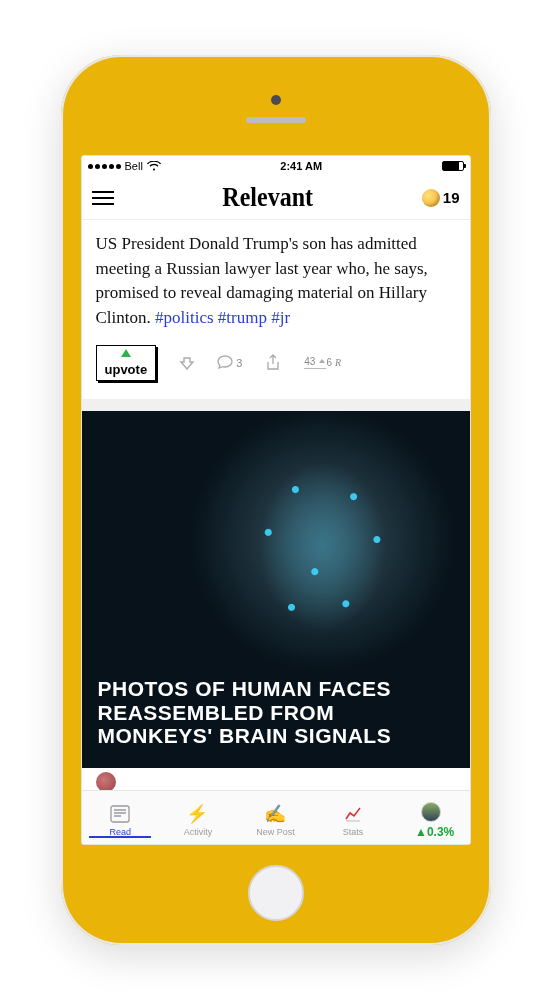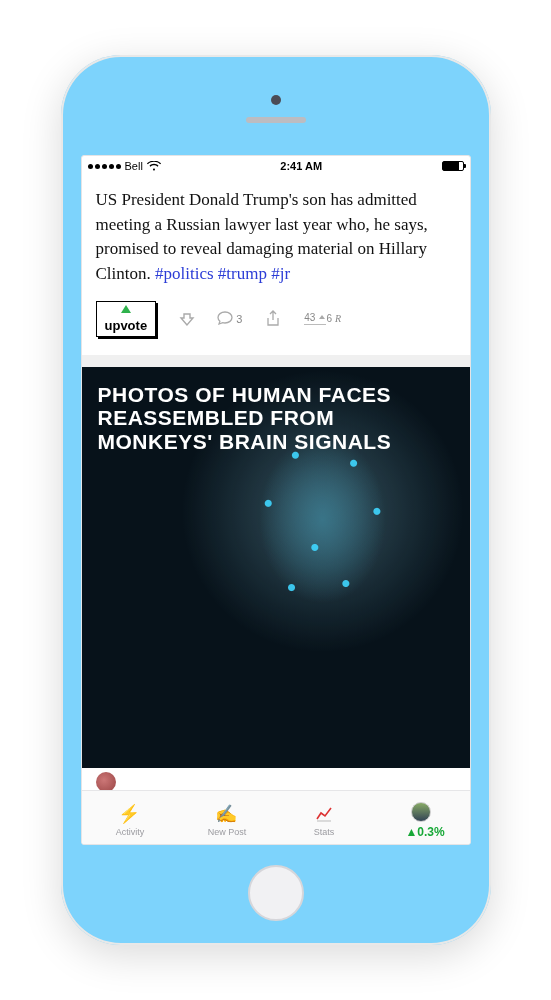--- a/index.html
+++ b/index.html
@@ -8,21 +8,21 @@
     height: 1000px;
     background: #fff;
     display: flex;
     align-items: center;
     justify-content: center;
     font-family: Georgia, 'Times New Roman', serif;
   }
   .phone {
     width: 430px;
     height: 890px;
-    background: #7dd3fc;
+    background: #eab308;
     border-radius: 60px;
     box-shadow: 0 10px 40px rgba(0,0,0,0.15), inset 0 0 0 2px #e8e8e8;
     position: relative;
     padding: 100px 20px 100px 20px;
     display: flex;
     flex-direction: column;
   }
   .phone::before {
     content: "";
     position: absolute;
@@ -117,21 +117,21 @@
   }
   .score .top { display:flex; align-items:center; gap:3px; border-bottom:1px solid #bbb; padding-bottom:1px;}
   .score .bot { display:flex; align-items:center; gap:3px; padding-top:1px;}
   .divider { height:12px; background:#f0f0f0; }
   
   .image-post {
     flex:1;
     background: #07121a;
     position: relative;
     color:#fff;
-    display:flex; flex-direction:row; justify-content:flex-end;
+    display:flex; flex-direction:column; justify-content:flex-end;
     padding: 16px 16px 14px 16px;
     overflow:hidden;
     gap:48px;
   }
   .face {
     position:absolute; inset:0;
     background:
       radial-gradient(ellipse 90px 120px at 62% 38%, rgba(58,120,140,0.9), rgba(10,18,25,0) 70%),
       radial-gradient(circle at 62% 36%, rgba(120,180,200,0.4), rgba(0,0,0,0) 40%),
       #07121a;
@@ -203,20 +203,32 @@
           </svg>
       </div>
       <div style="font-weight:600">2:41 AM</div>
       <div class="right">
         <div class="battery">
             <div class="fill"></div>
           </div>
       </div>
     </div>
 
+    <div class="header">
+      <div class="menu-icon">
+          <span></span>
+          <span></span>
+          <span></span>
+        </div>
+      <div class="logo" style="font-family:serif;font-weight:900;transform:scaleY(1.1)">Relevant</div>
+      <div class="coin-wrap">
+        <span class="coin"></span>
+        <span>19</span>
+      </div>
+    </div>
 
     <div class="content">
 
       <div class="post">
         <div class="post-text">
           <span>US President Donald Trump's son has admitted meeting a Russian lawyer last year who, he says, promised to reveal damaging material on Hillary Clinton.</span>
           <span class="tags">#politics #trump #jr</span>
         </div>
         <div class="actions">
           <div class="upvote-btn">
@@ -260,20 +272,29 @@
         <div class="face"></div>
         <h2>PHOTOS OF HUMAN FACES REASSEMBLED FROM MONKEYS' BRAIN SIGNALS</h2>
       </div>
 
       <div class="avatar-peek">
         <div class="av"></div>
       </div>
     </div>
 
     <div class="tabbar">
+      <div class="tab active">
+        <span class="ic">
+          <svg width="20" height="18" viewBox="0 0 20 18">
+              <rect x="1" y="1" width="18" height="16" rx="2" fill="none" stroke="#9b9ba0" stroke-width="1.3"></rect>
+              <path d="M4 5h12M4 8h12M4 11h7" stroke="#9b9ba0" stroke-width="1.3"></path>
+            </svg>
+        </span>
+        <span>Read</span>
+      </div>
       <div class="tab">
         <span class="ic" style="color:#f5a623">⚡</span>
         <span>Activity</span>
       </div>
       <div class="tab">
         <span class="ic">✍️</span>
         <span>New Post</span>
       </div>
       <div class="tab">
         <span class="ic">

